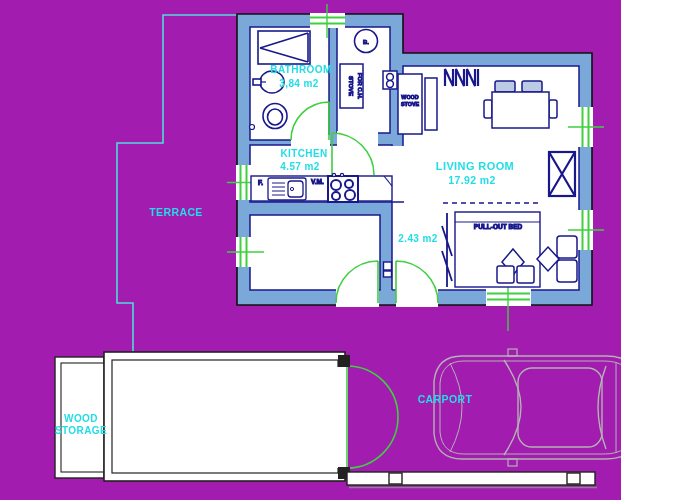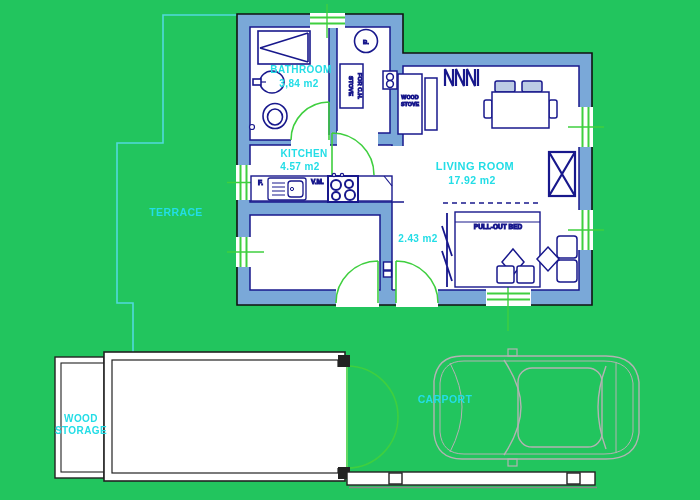--- a/index.html
+++ b/index.html
@@ -1,16 +1,16 @@
 <!DOCTYPE html>
 <html><head>
 <meta charset="utf-8">
 <style>
   html,body{margin:0;padding:0;background:#ffffff;}
-  .stage{width:700px;height:500px;position:relative;background:#22c55e;overflow:hidden;}
+  .stage{width:621px;height:500px;position:relative;background:#a21caf;overflow:hidden;}
   svg{display:block;}
   text{font-family:"Liberation Sans","DejaVu Sans",sans-serif;}
   .cyan{fill:#23dde6;font-weight:bold;letter-spacing:.4px;}
   .navy{fill:#18188c;font-weight:bold;}
 </style>
 </head>
 <body>
 
 <div class="stage">
 <svg width="700" height="500" viewBox="0 0 700 500">

